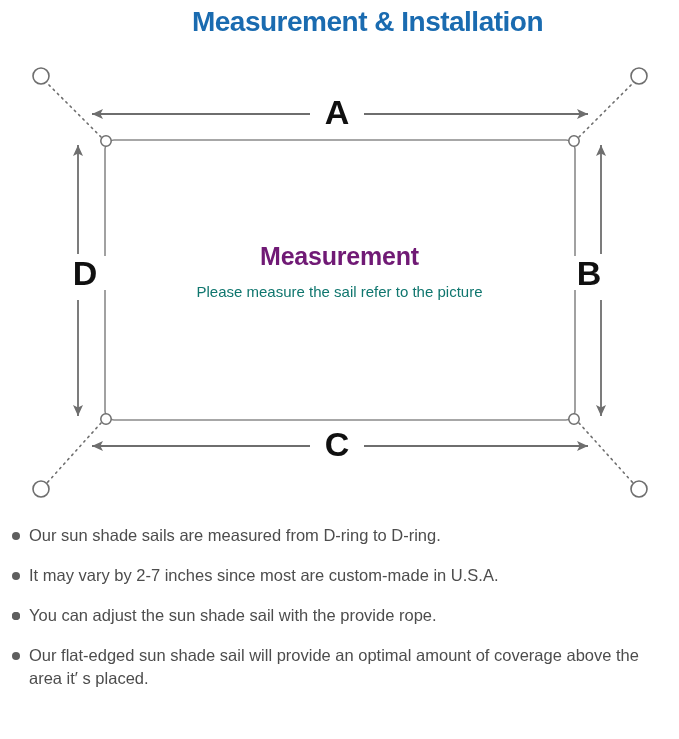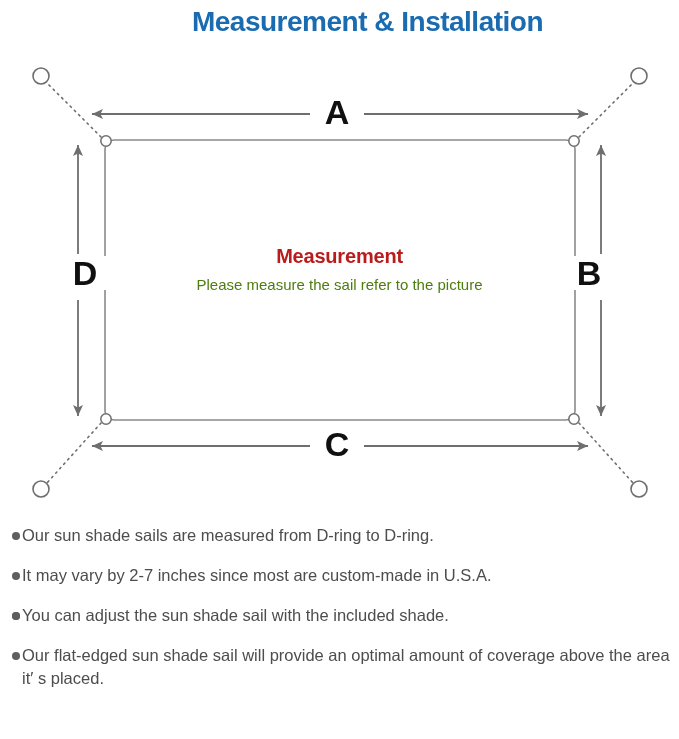--- a/index.html
+++ b/index.html
@@ -52,42 +52,42 @@
   #letter-b { left: 566px; top: 212px; width: 46px; }
   #letter-d { left: 62px;  top: 212px; width: 46px; }
 
   
   #center-block {
     position: absolute;
     left: 0; top: 196px; width: 679px;
     text-align: center;
   }
   #center-title {
-    font-size: 20px;
+    font-size: 25px;
     font-weight: bold;
-    color: #b91c1c;
+    color: #701a75;
     line-height: 32px;
     letter-spacing: -0.2px;
   }
   #center-sub {
     font-size: 15px;
-    color: #4d7c0f;
+    color: #0f766e;
     line-height: 24px;
-    margin-top: 1px;
+    margin-top: 8px;
   }
 
   
   #notes {
     position: absolute;
     left: 0; top: 524px;
     width: 679px;
   }
   .note {
     position: relative;
-    padding-left: 22px;
+    padding-left: 29px;
     padding-right: 4px;
     margin-bottom: 17px;
     font-size: 16.5px;
     line-height: 23px;
     color: #4d4d4d;
     font-family: "Liberation Sans", "DejaVu Sans", sans-serif;
   }
   .note:last-child { margin-bottom: 0; }
   .note-bullet {
     position: absolute;
@@ -159,19 +159,19 @@
   </div>
   <div class="note">
     <span class="note-bullet"></span>
     <span>It may vary by 2-7 inches since most are custom-made in U.S.A.</span>
   </div>
   <div class="note">
     <span class="note-bullet"></span>
   </div>
   <div class="note">
     <span class="note-bullet"></span>
-    <span>You can adjust the sun shade sail with the included shade.</span>
+    <span>You can adjust the sun shade sail with the provide rope.</span>
   </div>
   <div class="note">
     <span class="note-bullet"></span>
     <span>Our flat-edged sun shade sail will provide an optimal amount of coverage above the area it′ s placed.</span>
   </div>
 </div>
 
 </body></html>

